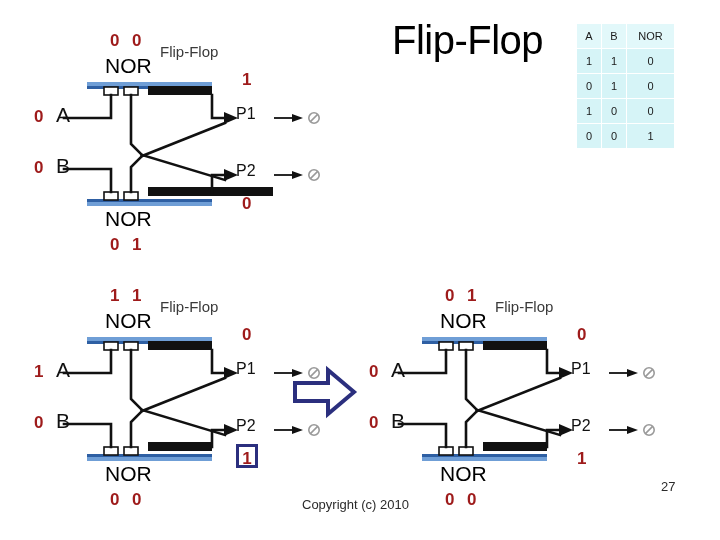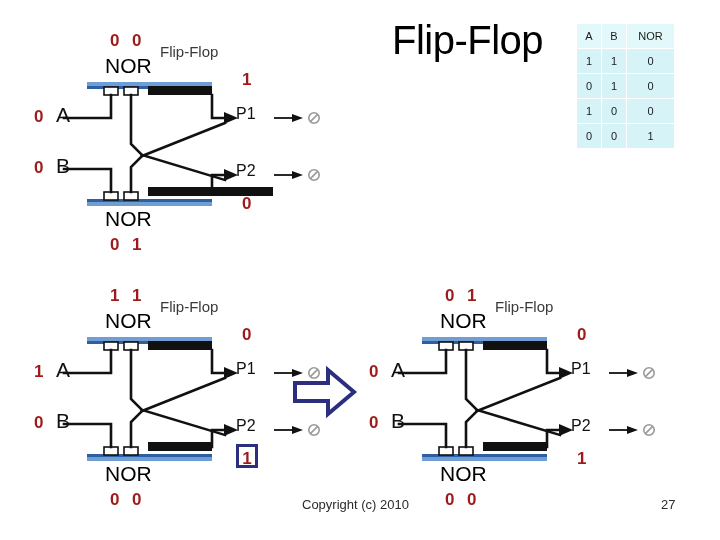--- a/index.html
+++ b/index.html
@@ -340,15 +340,15 @@
     <div class="lbl lbl-p" style="left:216px; top:78px;">P1</div>
     <div class="lbl lbl-p" style="left:216px; top:135px;">P2</div>
     <div class="lbl lbl-red" style="left:222px; top:167px;">1</div>
 
     <div class="lbl lbl-nor" style="left:85px; top:180px;">NOR</div>
     <div class="lbl lbl-red" style="left:90px; top:208px;">0</div>
     <div class="lbl lbl-red" style="left:112px; top:208px;">0</div>
   </div>
 
   <div class="footer-text" style="left:302px; top:497px;">Copyright (c) 2010</div>
-  <div class="footer-text" style="left:661px; top:497px;">27</div>
+  <div class="footer-text" style="left:661px; top:479px;">27</div>
 
 </div>
 
 </body></html>

